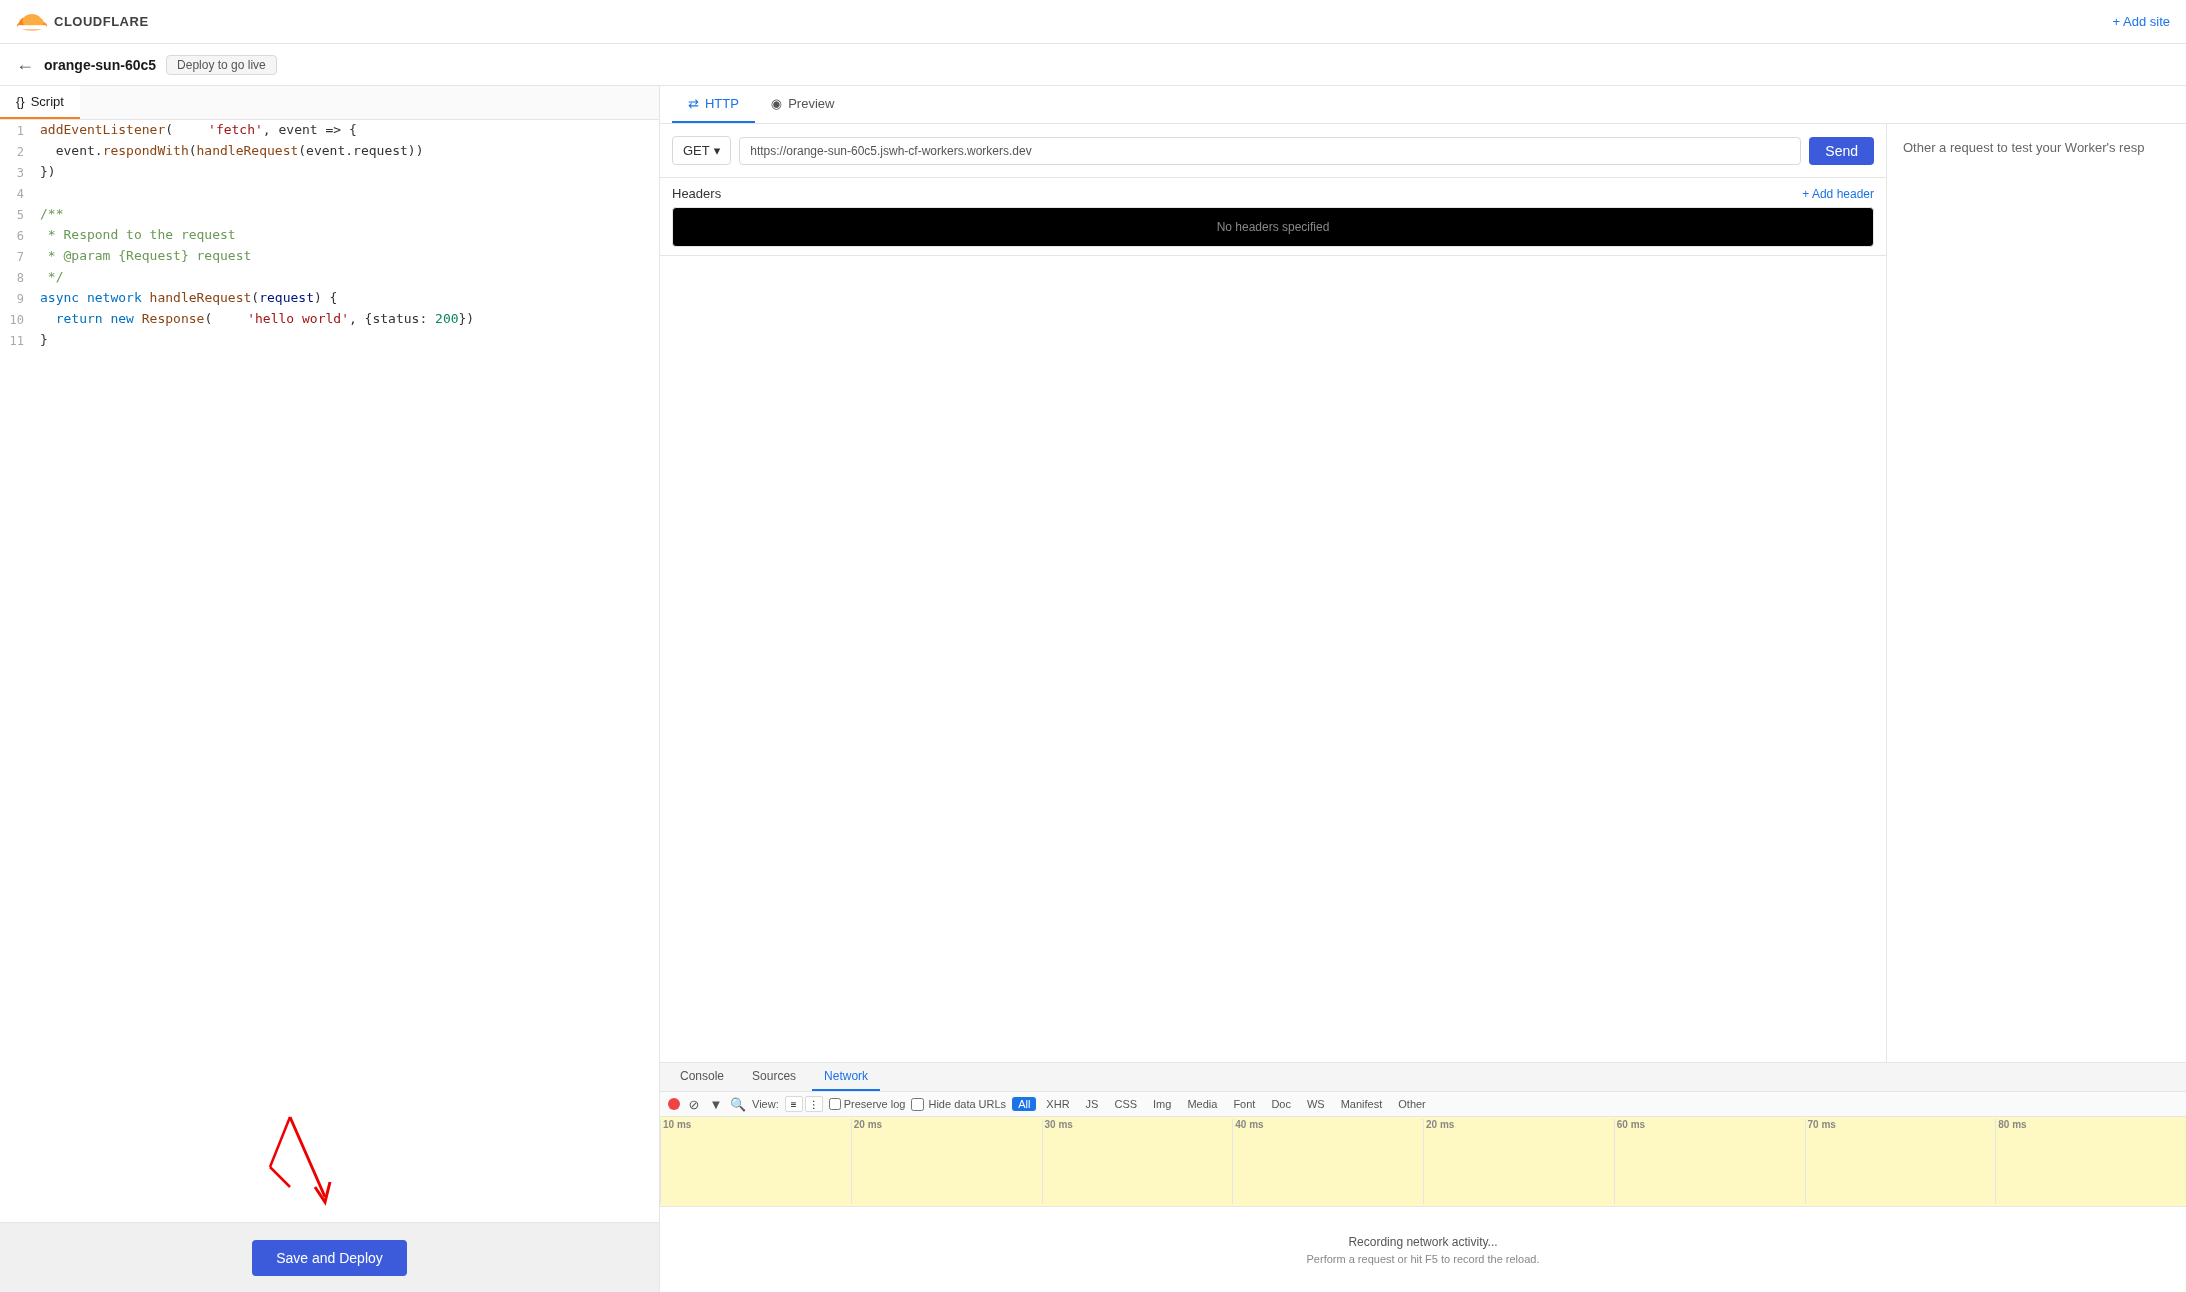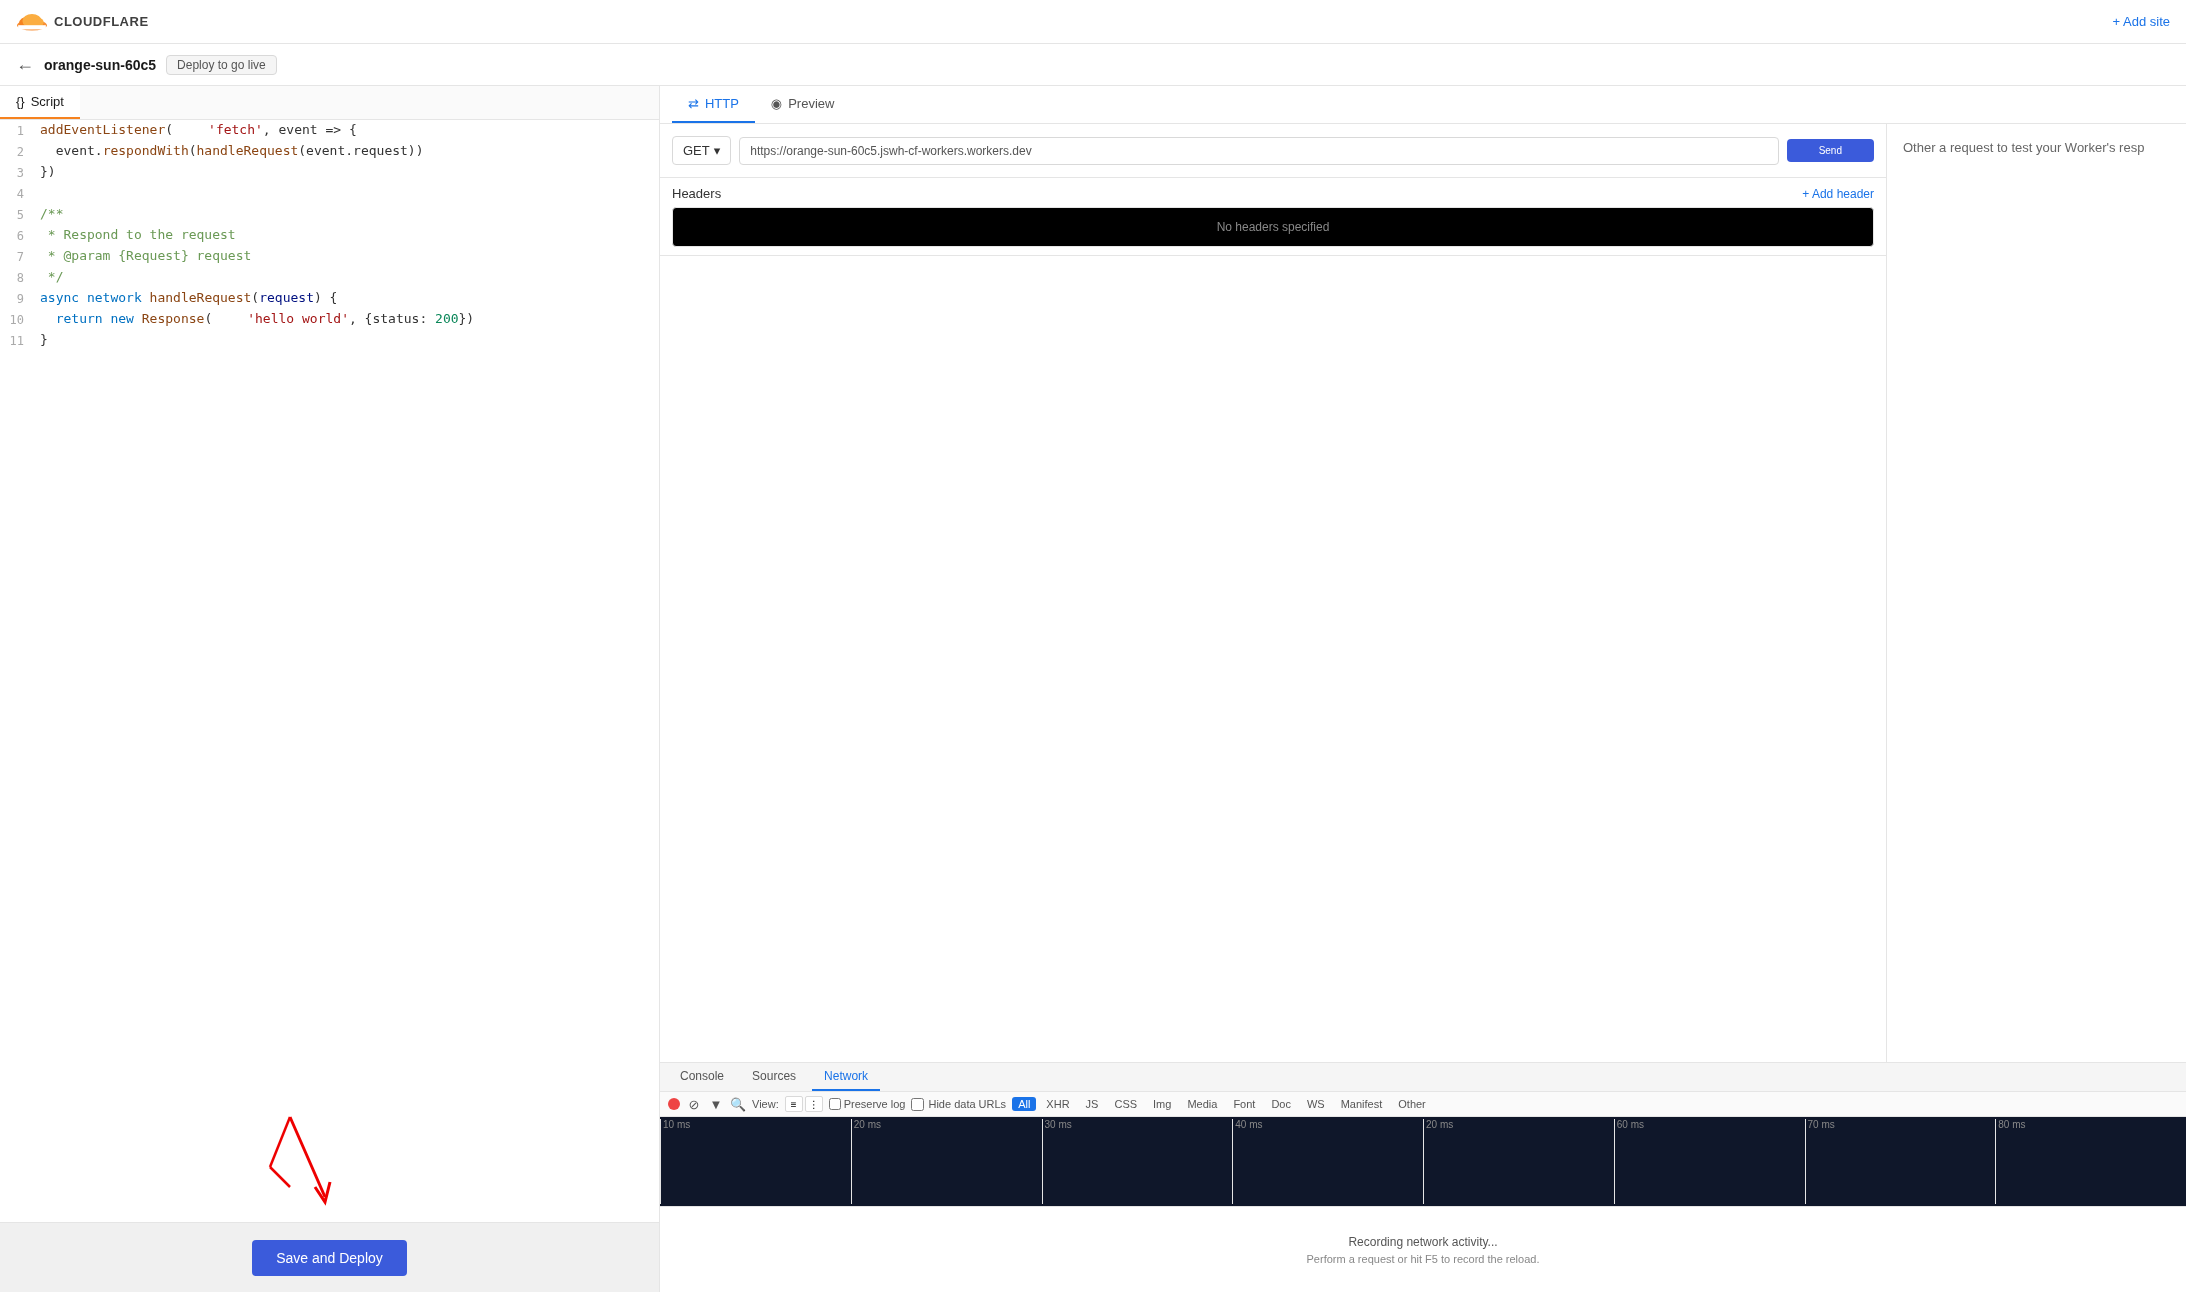--- a/index.html
+++ b/index.html
@@ -76,21 +76,21 @@
     .method-select {
       border: 1px solid #d9d9d9; border-radius: 4px; padding: 6px 10px; font-size: 13px;
       background: #fff; cursor: pointer; display: flex; align-items: center; gap: 4px; color: #333;
     }
     .url-input {
       flex: 1; border: 1px solid #d9d9d9; border-radius: 4px; padding: 6px 10px;
       font-size: 12px; color: #555; outline: none;
     }
     .send-btn {
       background: #3b5bdb; color: #fff; border: none; border-radius: 4px;
-      padding: 6px 32px; font-size: 10px; cursor: pointer; font-weight: 500;
+      padding: 6px 16px; font-size: 14px; cursor: pointer; font-weight: 500;
     }
 
     
     .headers-section { padding: 8px 12px; border-bottom: 1px solid #e5e5e5; }
     .headers-row { display: flex; justify-content: space-between; align-items: center; margin-bottom: 6px; }
     .headers-label { font-size: 13px; font-weight: 500; color: #333; }
     .add-header-btn { color: #1a73e8; font-size: 12px; cursor: pointer; }
     .no-headers { text-align: center; padding: 12px; font-size: 12px; color: #888; border: 1px solid #e5e5e5; border-radius: 4px; background: #000000; }
 
     
@@ -300,21 +300,21 @@
           <span class="pill">Img</span>
           <span class="pill">Media</span>
           <span class="pill">Font</span>
           <span class="pill">Doc</span>
           <span class="pill">WS</span>
           <span class="pill">Manifest</span>
           <span class="pill">Other</span>
         </div>
       </div>
 
-      <div class="timeline-ruler" style="padding: 2px 0; border-bottom: 1px solid #e5e5e5; background: #0f172a; font-size: 10px; color: #888; display: flex;">
+      <div class="timeline-ruler" style="padding: 2px 0; border-bottom: 1px solid #e5e5e5; background: #fef9c3; font-size: 10px; color: #888; display: flex; font-weight: bold;">
         <div style="flex:1;border-left:1px solid #e5e5e5;padding-left:2px;">10 ms</div>
         <div style="flex:1;border-left:1px solid #e5e5e5;padding-left:2px;">20 ms</div>
         <div style="flex:1;border-left:1px solid #e5e5e5;padding-left:2px;">30 ms</div>
         <div style="flex:1;border-left:1px solid #e5e5e5;padding-left:2px;">40 ms</div>
         <div style="flex:1;border-left:1px solid #e5e5e5;padding-left:2px;">20 ms</div>
         <div style="flex:1;border-left:1px solid #e5e5e5;padding-left:2px;">60 ms</div>
         <div style="flex:1;border-left:1px solid #e5e5e5;padding-left:2px;">70 ms</div>
         <div style="flex:1;border-left:1px solid #e5e5e5;padding-left:2px;">80 ms</div>
       </div>
 

